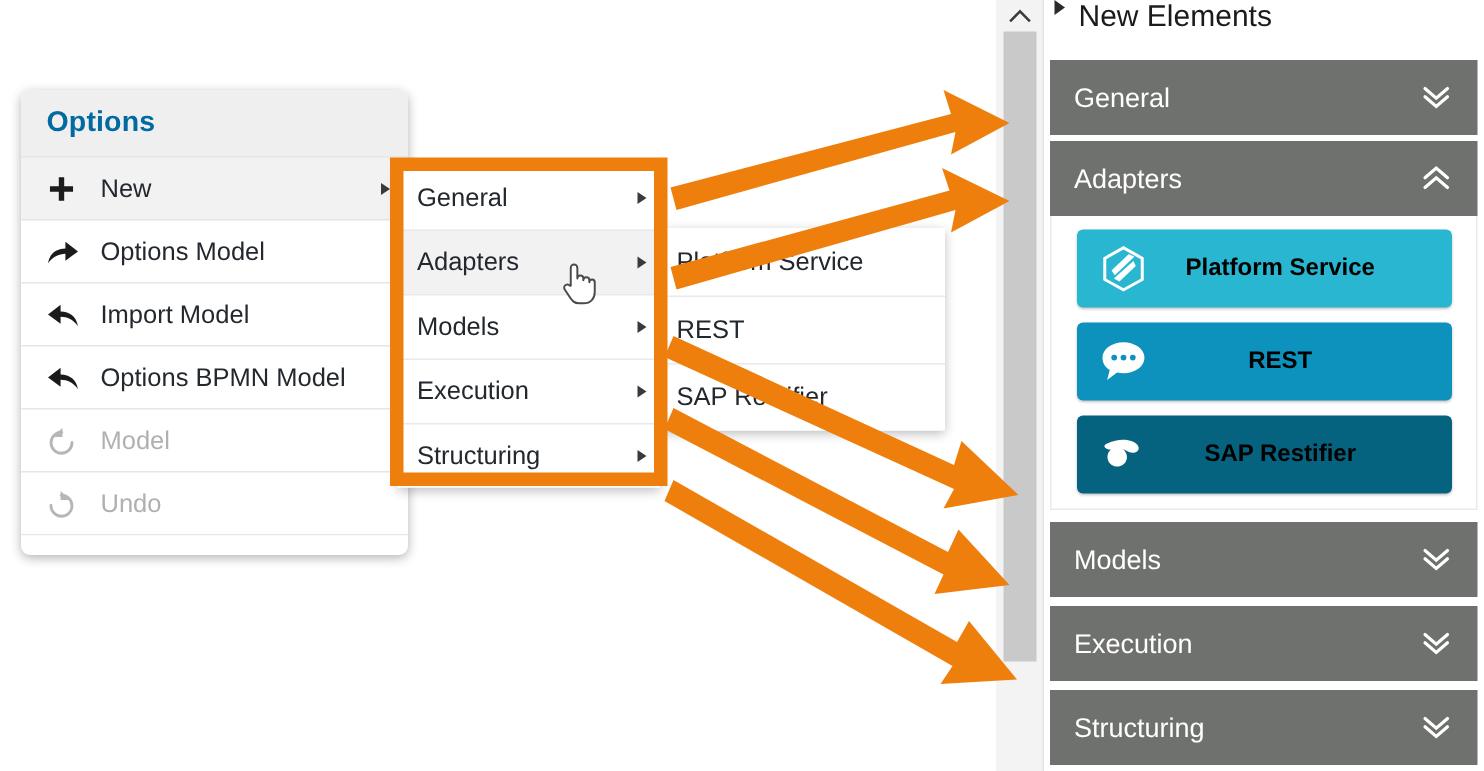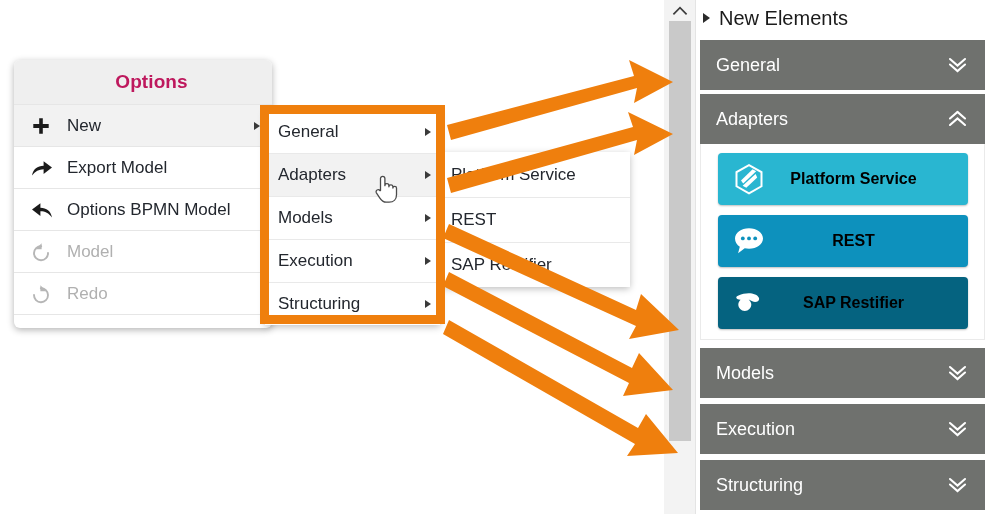--- a/index.html
+++ b/index.html
@@ -16,23 +16,22 @@
     position: absolute; left: 14px; top: 60px; width: 258px;
     background: #ffffff;
     border-radius: 6px;
     box-shadow: 0 2px 7px rgba(0,0,0,0.30);
   }
   .options-header {
     height: 44px; line-height: 44px;
     background: #efefef;
     border-radius: 6px 6px 0 0;
     padding-left: 17px;
-    font-size: 19px; font-weight: bold; color: #be185d;
+    font-size: 19px; font-weight: bold; color: #0369a1;
     letter-spacing: .1px;
-    text-align: center;
   }
   .opt-row {
     position: relative;
     height: 42px; display: flex; align-items: center;
     border-top: 1px solid #e6e6e6;
     padding-left: 17px;
     font-size: 17px; color: #23272e;
     background: #ffffff;
   }
   .opt-row.hover { background: #f2f2f2; text-align: right; }
@@ -117,21 +116,21 @@
   }
   .scroll-thumb {
     position: absolute; left: 5px; top: 21px; width: 22px; height: 420px;
     background: #c9c9c9;
   }
   .panel-body {
     position: absolute; left: 32px; top: 0; right: 0; bottom: 0;
     background: #ffffff;
   }
   .new-elements-bar {
-    height: 36px; display: flex; align-items: center;
+    height: 36px; display: flex; align-items: flex-start;
     padding-left: 4px;
     font-size: 20px; color: #1b1b1b;
     background: #ffffff;
   }
   .ne-caret {
     width: 0; height: 0; margin-right: 9px; margin-left: 3px;
     border-left: 7px solid #2b2b2b;
     border-top: 5px solid transparent;
     border-bottom: 5px solid transparent;
   }
@@ -196,23 +195,31 @@
       <span class="opt-arrow"></span>
     </div>
 
 
     <div class="opt-row">
       <span class="opt-ico">
         <svg width="22" height="20" viewBox="0 0 22 20">
           <path d="M1 17.5c1.2-6.6 5.4-9.6 11.6-9.8V3.2L21 9.6l-8.4 6.3v-4.7C8 11.4 4.2 13.2 1 17.5z" fill="#1b1b1b"></path>
         </svg>
       </span>
-      <span class="opt-label">Export Model</span>
-    </div>
-
+      <span class="opt-label">Options Model</span>
+    </div>
+
+    <div class="opt-row">
+      <span class="opt-ico">
+        <svg width="22" height="20" viewBox="0 0 22 20">
+          <path d="M21 17.5C19.8 10.9 15.6 7.9 9.4 7.7V3.2L1 9.6l8.4 6.3v-4.7c4.6 0 8.4 1.8 11.6 6.3z" fill="#1b1b1b"></path>
+        </svg>
+      </span>
+      <span class="opt-label">Import Model</span>
+    </div>
 
     <div class="opt-row">
       <span class="opt-ico">
         <svg width="22" height="20" viewBox="0 0 22 20">
           <path d="M21 17.5C19.8 10.9 15.6 7.9 9.4 7.7V3.2L1 9.6l8.4 6.3v-4.7c4.6 0 8.4 1.8 11.6 6.3z" fill="#1b1b1b"></path>
         </svg>
       </span>
       <span class="opt-label">Options BPMN Model</span>
     </div>
 
@@ -226,21 +233,21 @@
       <span class="opt-label">Model</span>
     </div>
 
     <div class="opt-row disabled">
       <span class="opt-ico">
         <svg width="20" height="20" viewBox="0 0 20 20">
           <path d="M9.8 4.2A7 7 0 1 1 3 11" fill="none" stroke="#b6b6b6" stroke-width="1.9" stroke-linecap="round"></path>
           <path d="M9.4 1.2v6.1h6z" fill="#b6b6b6"></path>
         </svg>
       </span>
-      <span class="opt-label">Redo</span>
+      <span class="opt-label">Undo</span>
     </div>
 
     <div class="opt-bottom-pad"></div>
   </div>
 
   <div class="submenu2">
     <div class="sub-row">
       <span>General</span>
       <span class="sub-arrow"></span>
     </div>

